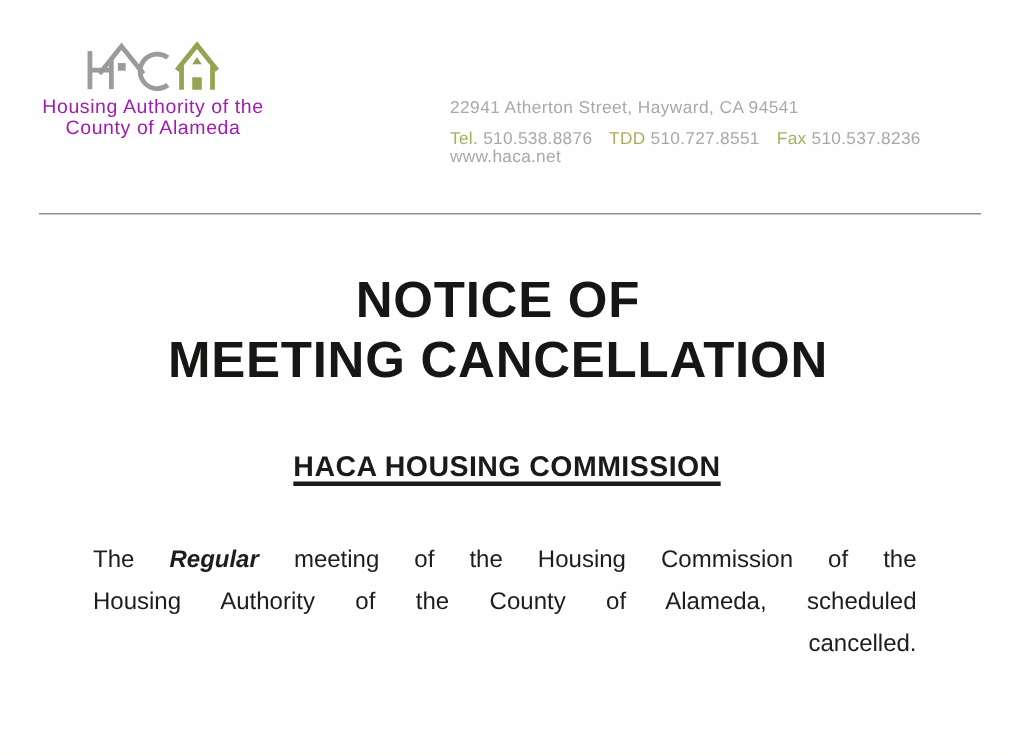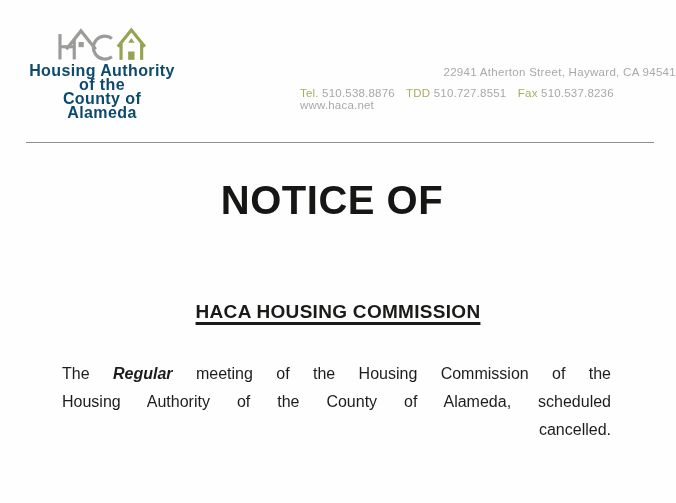--- a/index.html
+++ b/index.html
@@ -13,40 +13,40 @@
   .page { position: absolute; inset: 0; background: #fefefe; }
 
   
   .brand {
     position: absolute; left: 28px; top: 22px; width: 148px;
     text-align: center;
   }
   .brand svg { display: block; margin: 0 auto; }
   .tagline {
     margin-top: 2px;
-    font-size: 16px; line-height: 14px;
-    color: #0c4a6e; letter-spacing: 0.4px; font-weight: 700;
+    font-size: 13px; line-height: 14px;
+    color: #a21caf; letter-spacing: 0.4px; font-weight: 400;
   }
   .contact { position: absolute; left: 300px; top: 66px; font-size: 11.5px; }
-  .contact .addr { color: #a6aaa7; letter-spacing: 0.3px; text-align: right; }
+  .contact .addr { color: #a6aaa7; letter-spacing: 0.3px; }
   .contact .phones { margin-top: 9px; color: #a6aaa7; letter-spacing: 0.2px; }
   .contact .lbl { color: #a9ae5c; }
   .contact .num { color: #a6aaa7; margin-right: 8px; }
   .contact .web { color: #a6aaa7; }
 
   .divider {
     position: absolute; top: 142px; left: 26px; right: 22px;
     border-top: 1.5px solid #8f8f8d; height: 0;
   }
 
   
   .title {
     position: absolute; top: 180px; left: 0; right: 12px;
     text-align: center;
-    font-size: 40px; font-weight: 700; line-height: 40px;
+    font-size: 34px; font-weight: 700; line-height: 40px;
     letter-spacing: 0.5px; color: #161614;
   }
   .subtitle {
     position: absolute; top: 301px; left: 0; right: 0;
     text-align: center;
     font-size: 19px; font-weight: 700; letter-spacing: 0.3px;
     color: #1a1a18;
   }
   .subtitle span {
     text-decoration: underline;
@@ -106,20 +106,21 @@
       <span class="lbl">Fax</span>
       <span class="num">510.537.8236</span>
       <span class="web">www.haca.net</span>
     </div>
   </div>
 
   <div class="divider"></div>
 
   <div class="title">
     <div>NOTICE OF</div>
+    <div>MEETING CANCELLATION</div>
   </div>
 
   <div class="subtitle">
     <span>HACA HOUSING COMMISSION</span>
   </div>
 
   <div class="bodytext">
     <div class="jline"><span>The</span> <span class="emph">Regular</span> <span>meeting of the Housing Commission of the</span></div>
     <div class="jline">Housing Authority of the County of Alameda, scheduled</div>
     <div class="lline">cancelled.</div>

